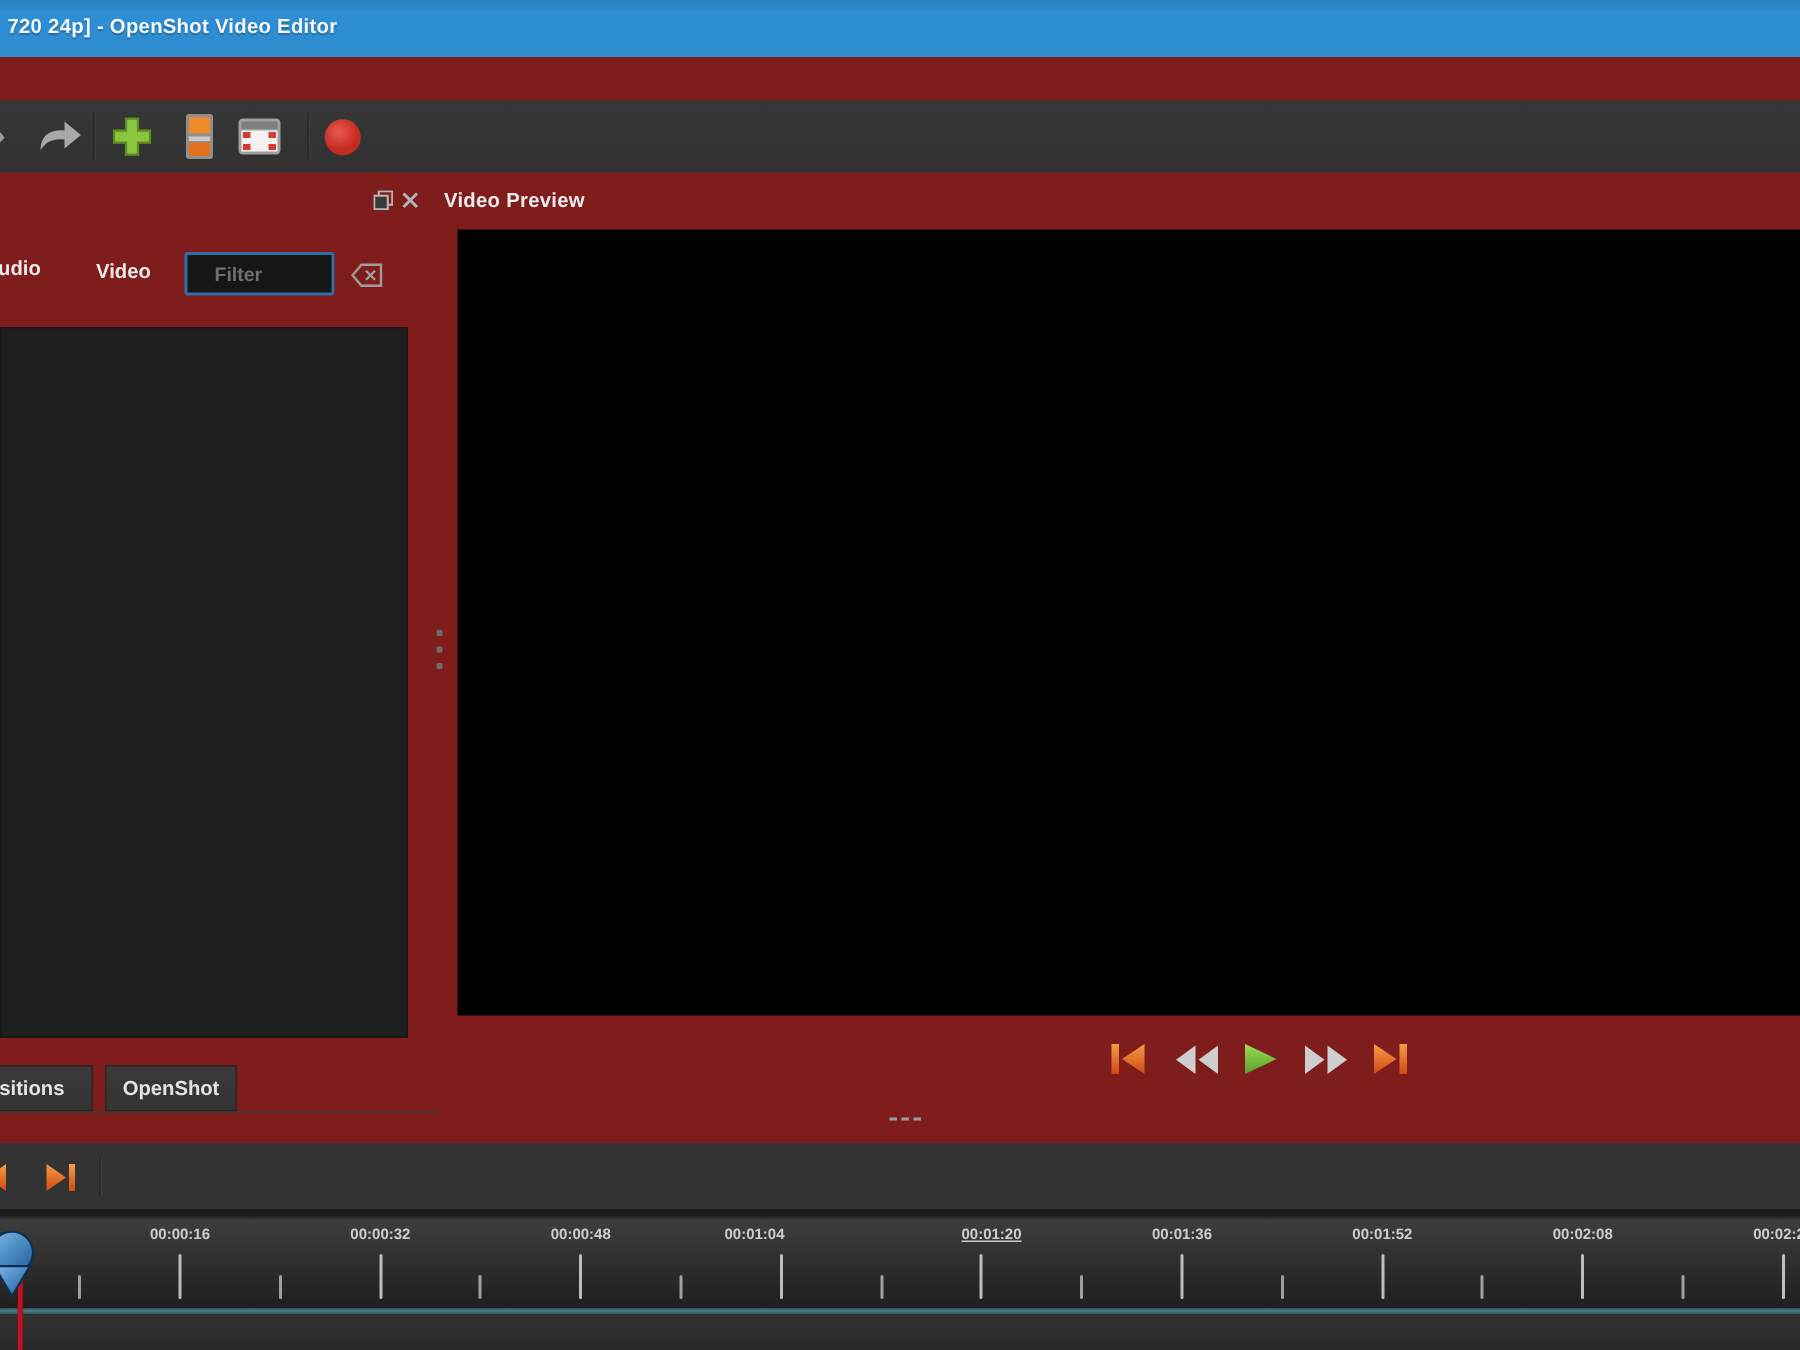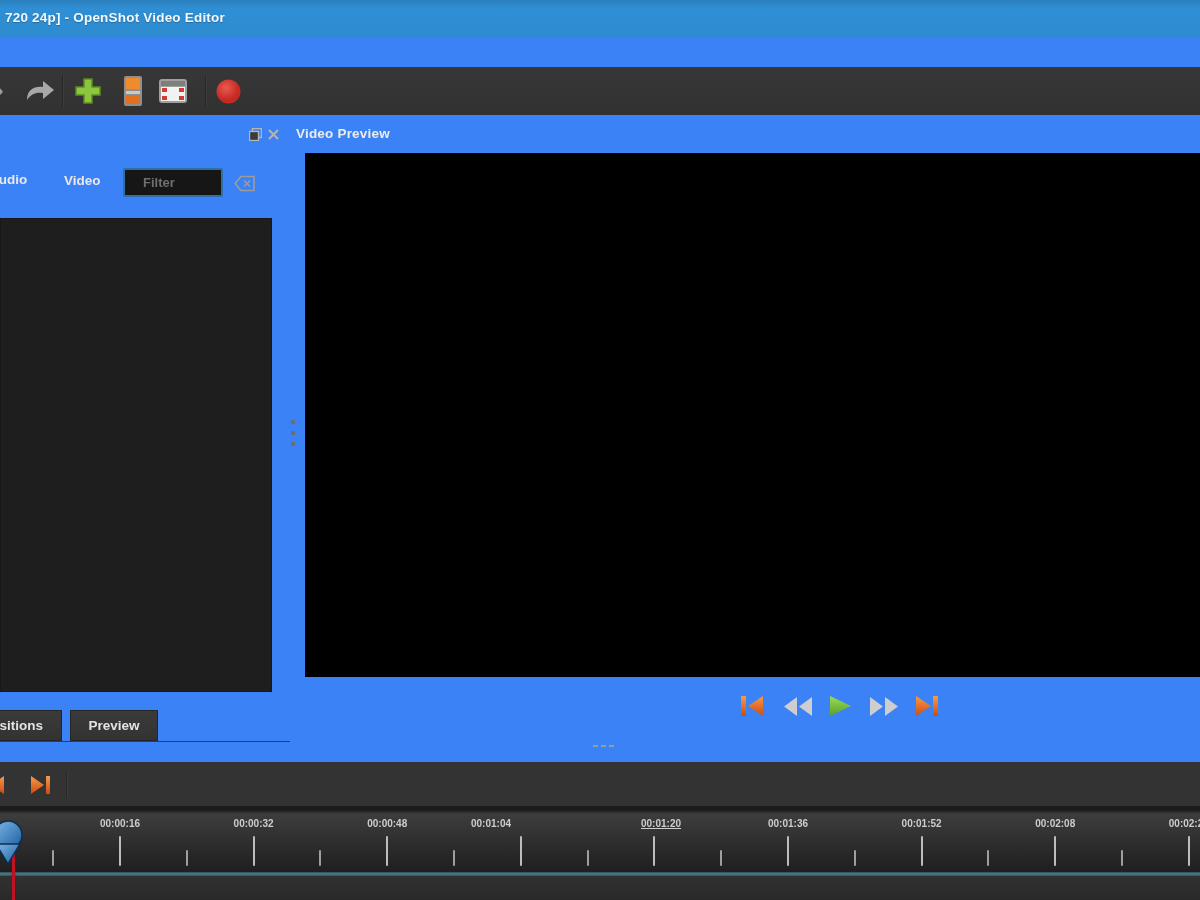--- a/index.html
+++ b/index.html
@@ -1,18 +1,18 @@
 <!DOCTYPE html>
 <html><head>
 <meta charset="utf-8">
 <style>
   html,body{margin:0;padding:0;background:#222;}
   #app{
     position:relative;width:1200px;height:900px;overflow:hidden;
-    background:#3b82f6;font-family:"Liberation Sans",sans-serif;
+    background:#7f1d1d;font-family:"Liberation Sans",sans-serif;
     -webkit-font-smoothing:antialiased;
   }
   .abs{position:absolute;}
 
   
   .titlebar{left:0;top:0;width:1200px;height:38px;
     background:linear-gradient(#2a7ebd 0%, #2f8fd4 22%, #2e8bcf 100%);}
   .titlebar .title{position:absolute;left:5px;top:10px;color:#f2f8fc;
     font-size:13.5px;font-weight:700;letter-spacing:.2px;white-space:nowrap;
     text-shadow:0 1px 1px rgba(0,0,0,.25);}
@@ -172,21 +172,21 @@
   <div class="abs filelist"></div>
 
   <div class="vsplit-dot" style="top:420px;"></div>
   <div class="vsplit-dot" style="top:431px;"></div>
   <div class="vsplit-dot" style="top:442px;"></div>
 
   <div class="btab clip" style="left:-48px;width:110px;">
     <span>Transitions</span>
   </div>
   <div class="btab" style="left:70px;width:88px;">
-    <span>Preview</span>
+    <span>OpenShot</span>
   </div>
   <div class="abs tabline"></div>
 
   <span class="dock-title">Video Preview</span>
   <div class="abs preview"></div>
 
   <div class="transport-btn" style="left:739px;top:694px;">
     <svg width="26" height="24" viewBox="0 0 26 24">
       <defs>
           <linearGradient id="og1" x1="0" y1="0" x2="0" y2="1">
@@ -271,21 +271,21 @@
   <div class="abs ruler">
       <div class="ruler-label" style="left: 120px;">00:00:16</div>
       <div class="tick major" style="left: 119px;"></div>
       <div class="tick minor" style="left: 52.2px;"></div>
       <div class="ruler-label" style="left: 253.6px;">00:00:32</div>
       <div class="tick major" style="left: 252.6px;"></div>
       <div class="tick minor" style="left: 185.8px;"></div>
       <div class="ruler-label" style="left: 387.2px;">00:00:48</div>
       <div class="tick major" style="left: 386.2px;"></div>
       <div class="tick minor" style="left: 319.4px;"></div>
-      <div class="ruler-label" style="left: 491px;">00:01:04</div>
+      <div class="ruler-label" style="left: 503px;">00:01:04</div>
       <div class="tick major" style="left: 519.8px;"></div>
       <div class="tick minor" style="left: 453px;"></div>
       <div class="ruler-label" style="left: 661px; text-decoration: underline;">00:01:20</div>
       <div class="tick major" style="left: 653.4px;"></div>
       <div class="tick minor" style="left: 586.6px;"></div>
       <div class="ruler-label" style="left: 788px;">00:01:36</div>
       <div class="tick major" style="left: 787px;"></div>
       <div class="tick minor" style="left: 720.2px;"></div>
       <div class="ruler-label" style="left: 921.6px;">00:01:52</div>
       <div class="tick major" style="left: 920.6px;"></div>

